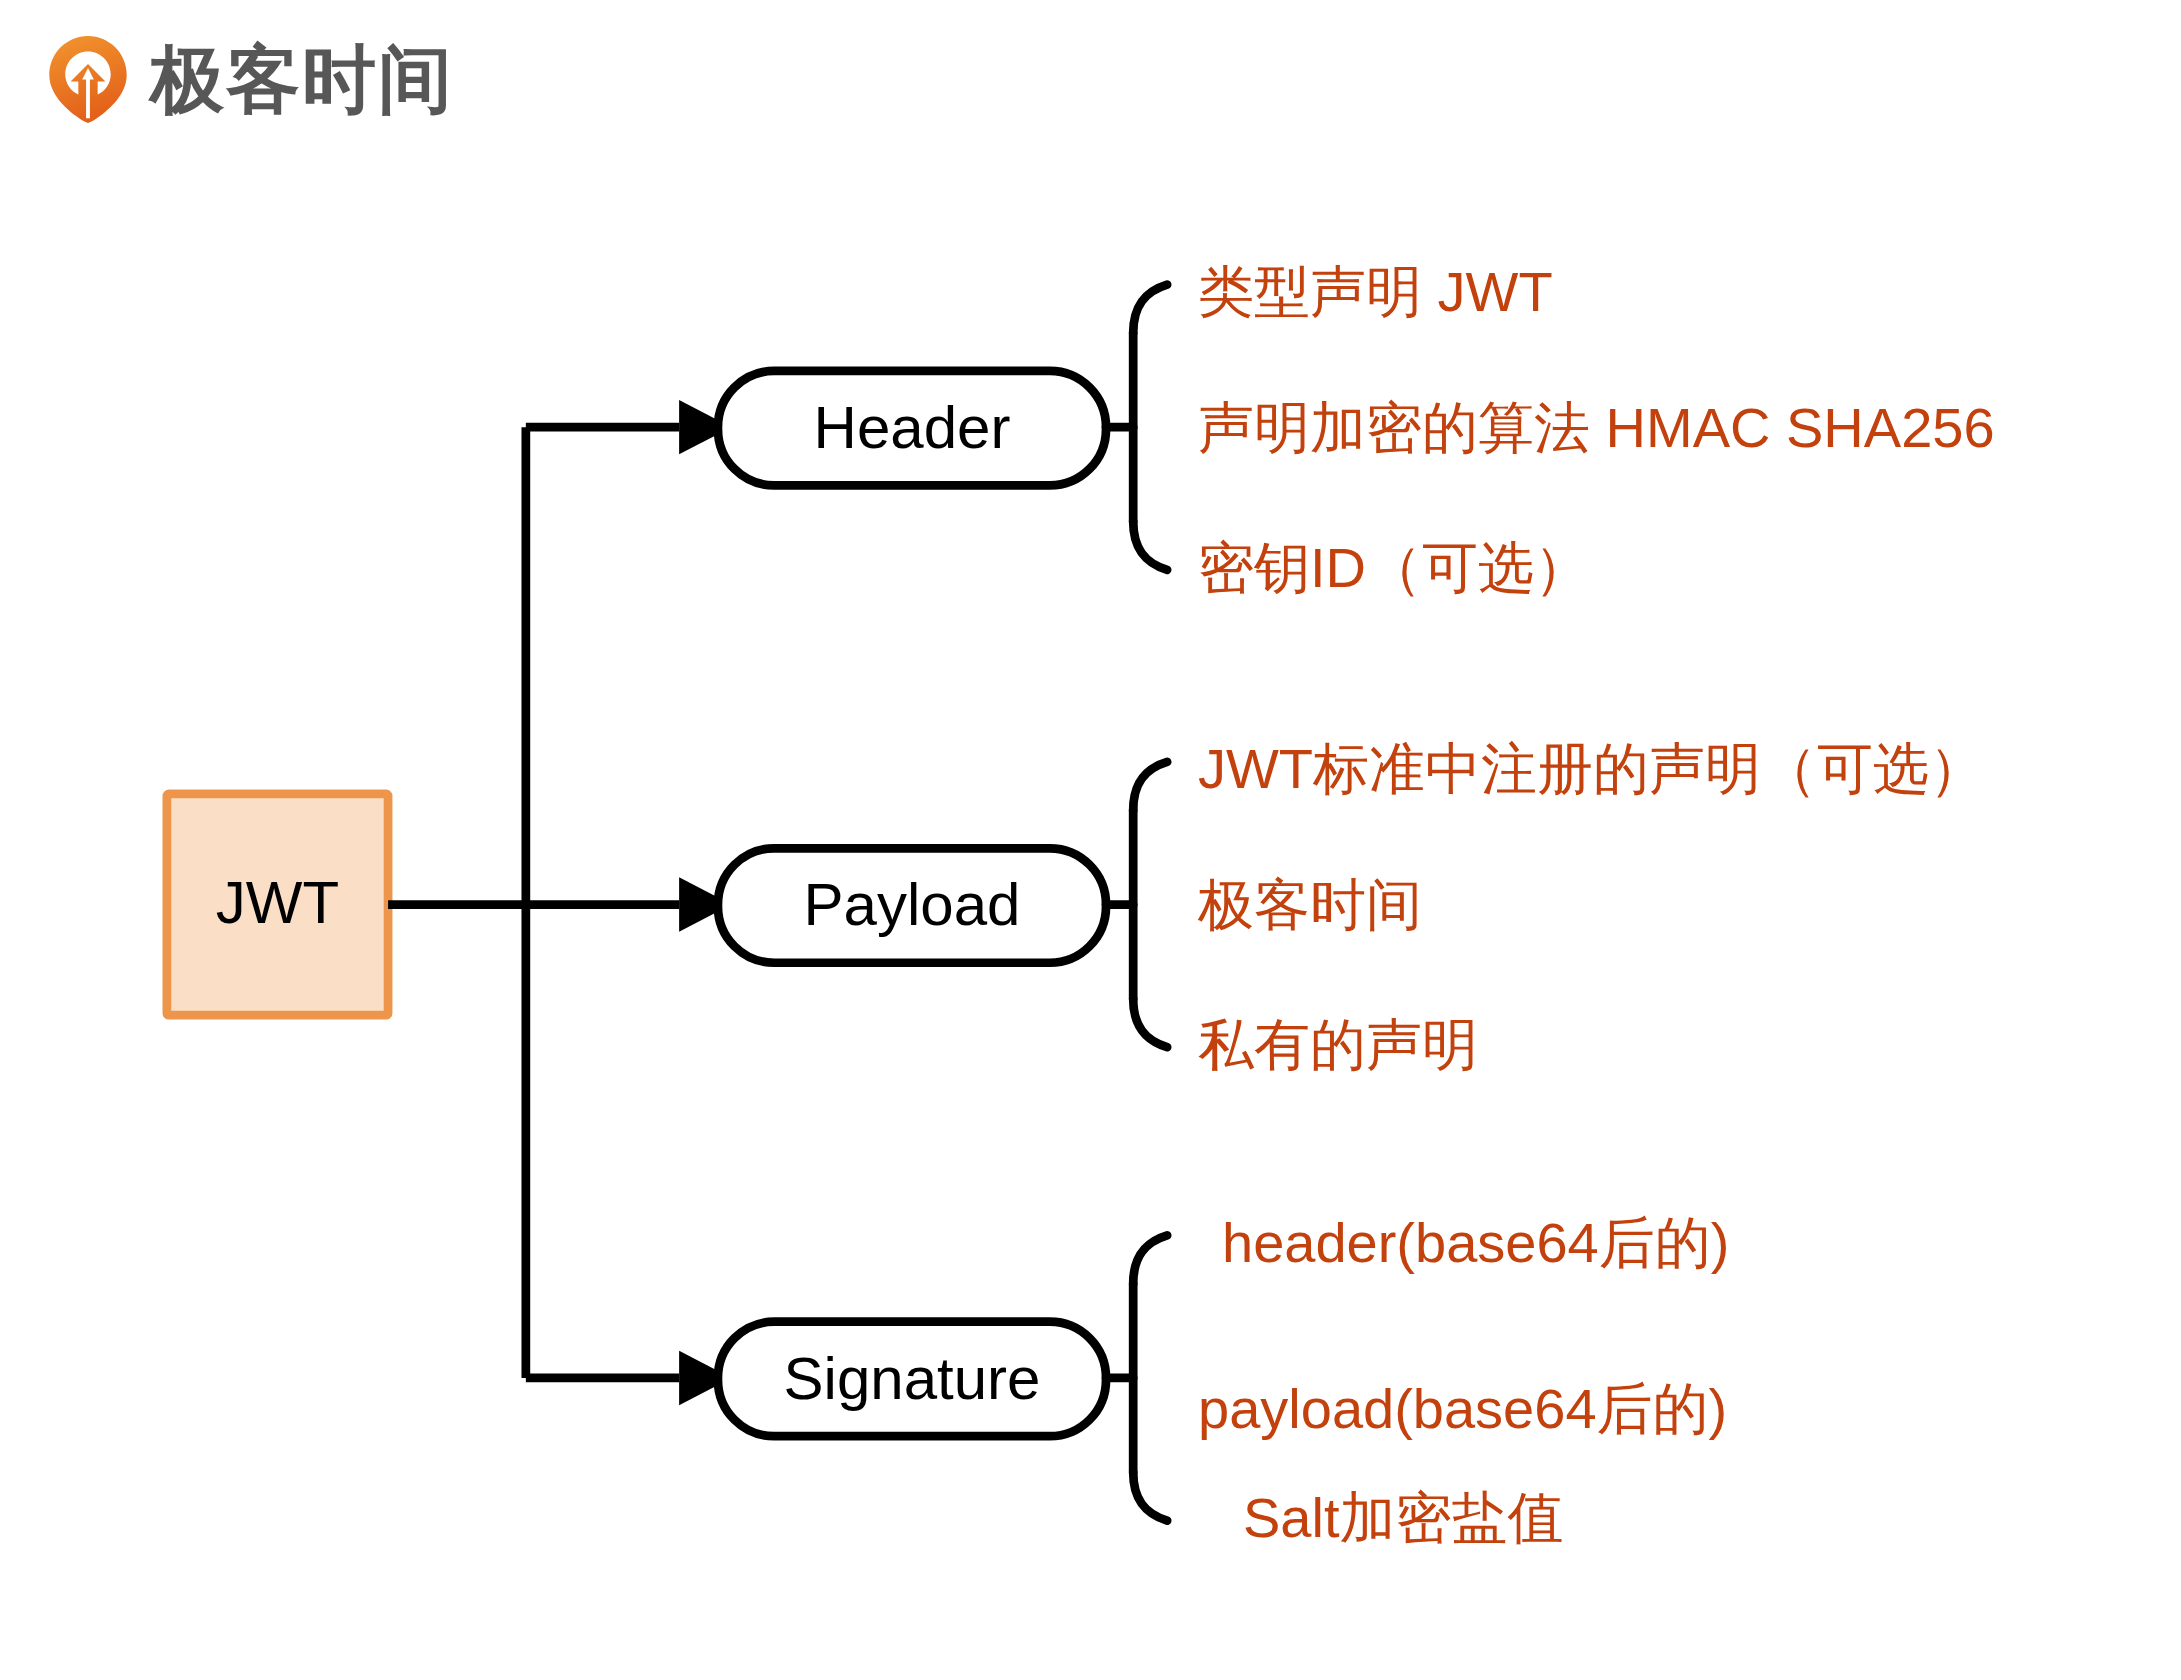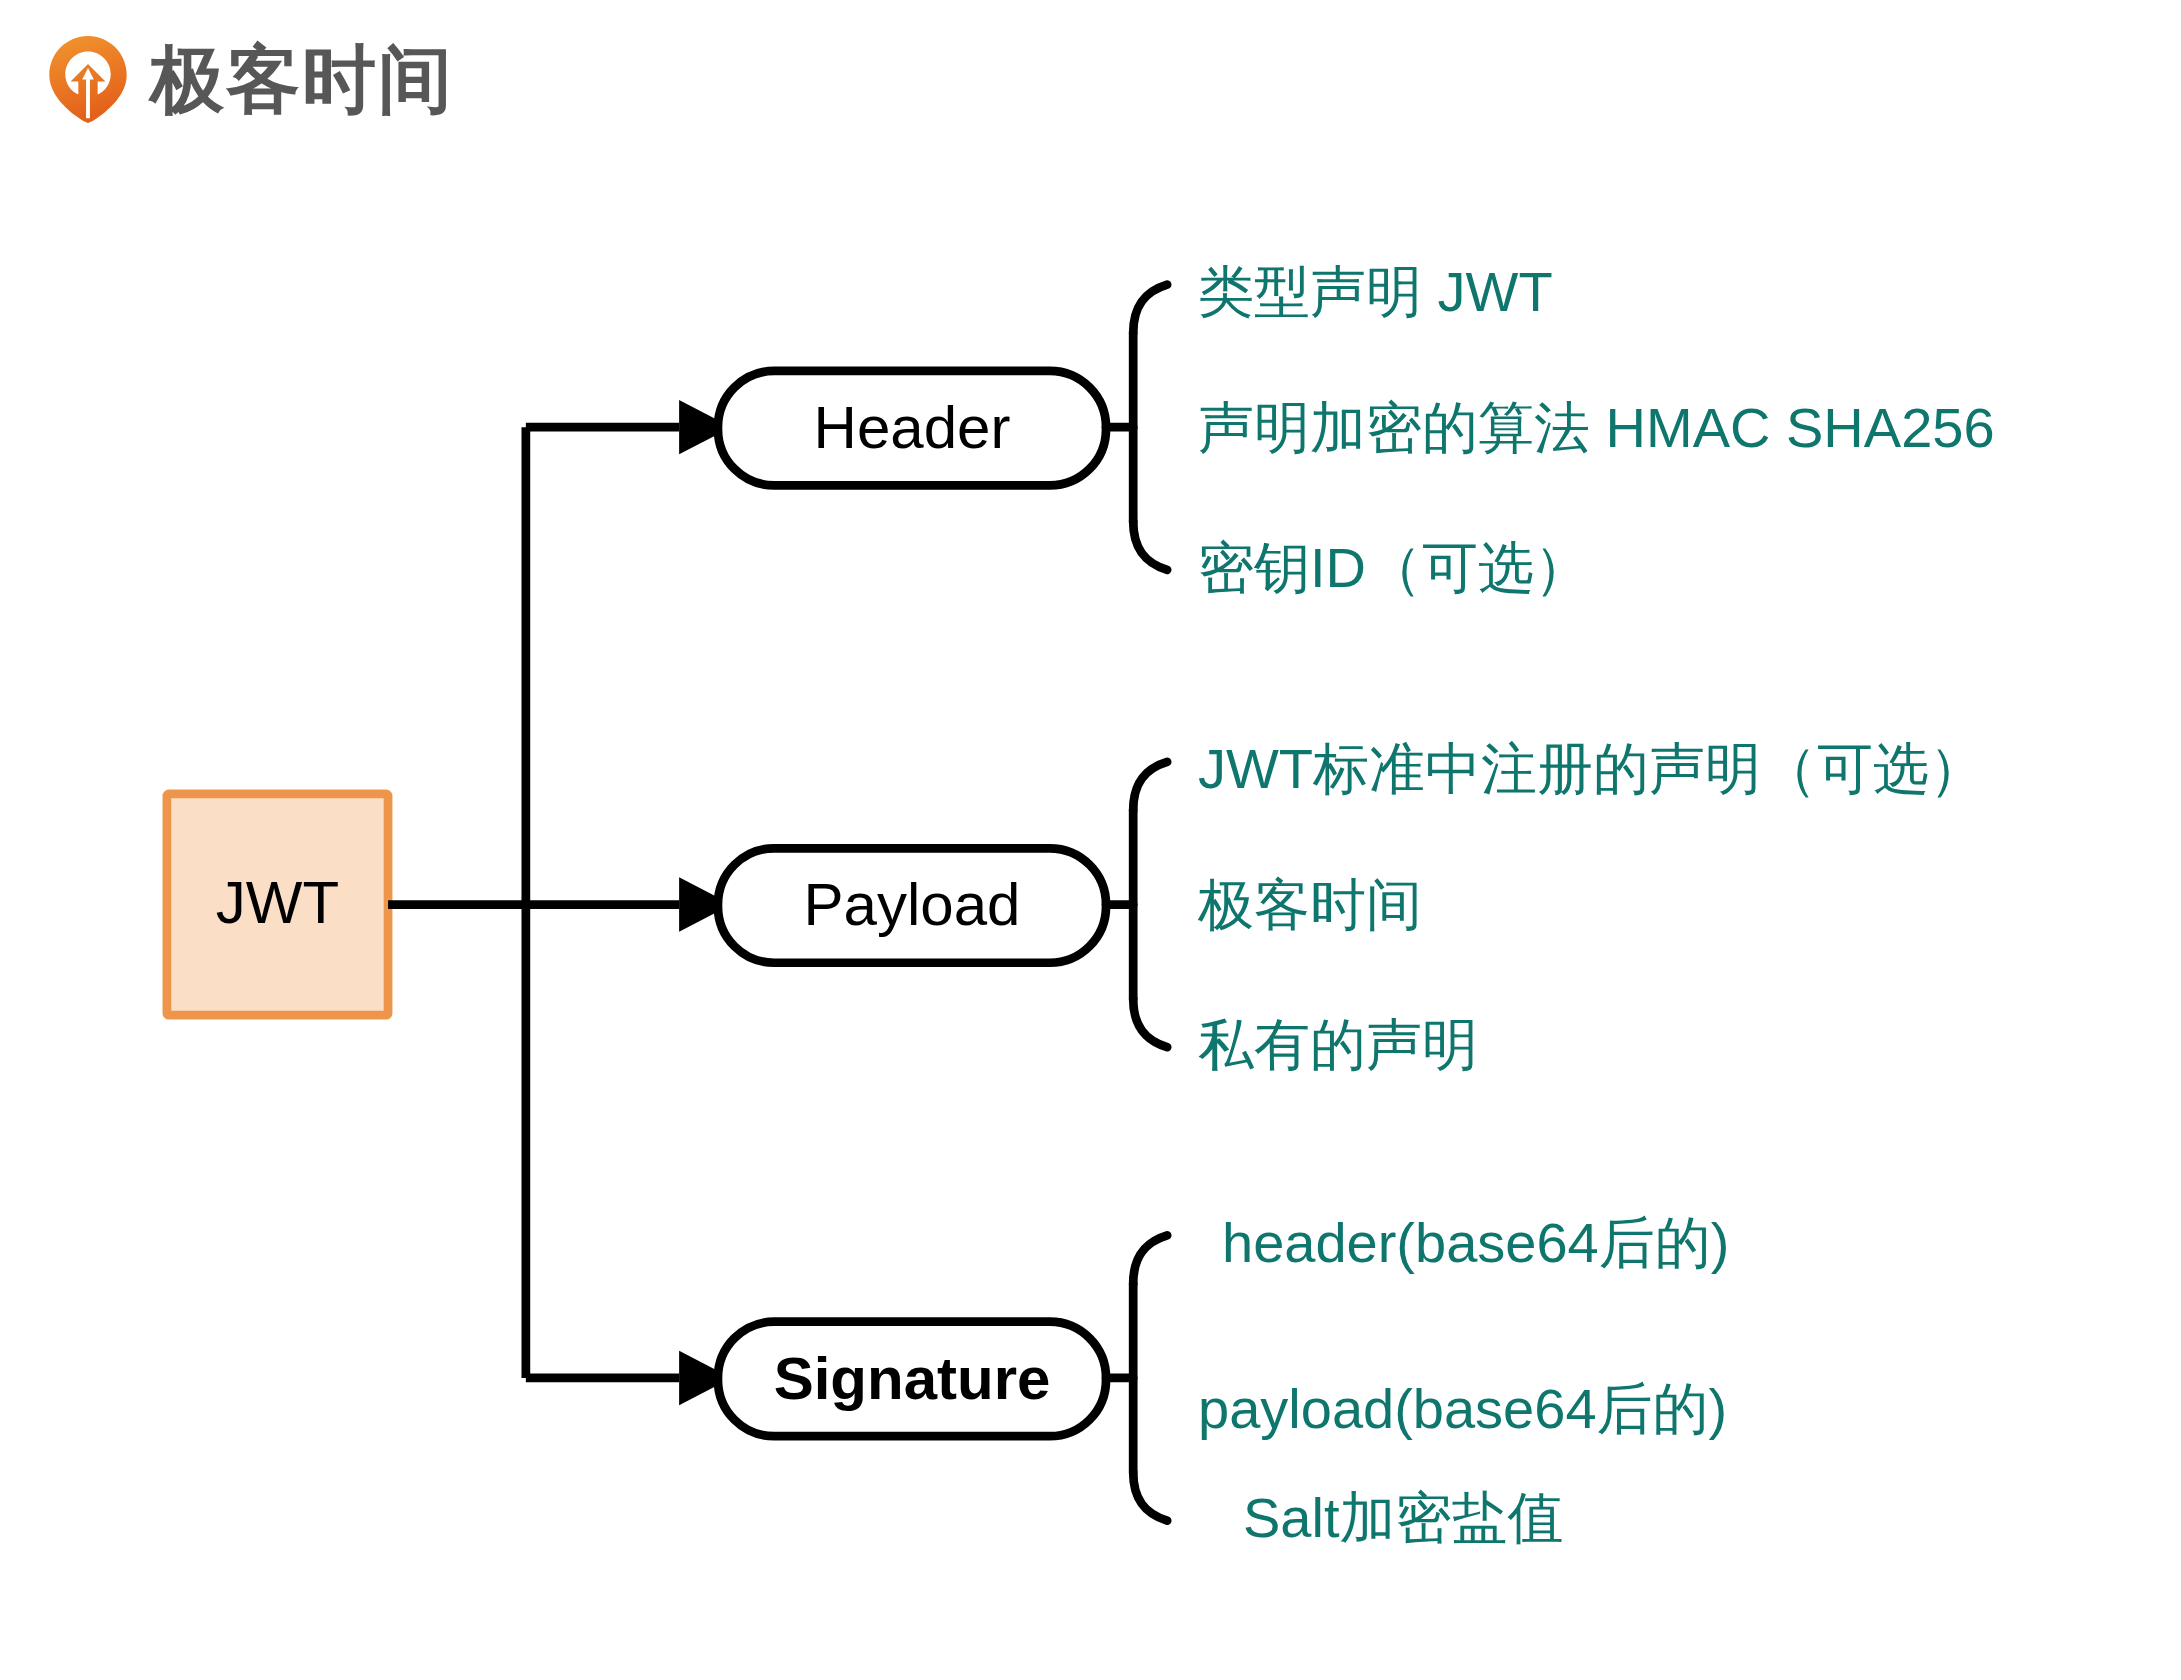--- a/index.html
+++ b/index.html
@@ -56,21 +56,21 @@
     position: absolute;
     text-align: center;
     color: #000000;
     font-size: 60px;
     line-height: 1;
     white-space: nowrap;
     font-family: "Liberation Sans", "DejaVu Sans", sans-serif;
   }
   .leaf-label {
     position: absolute;
-    color: #0f766e;
+    color: #c2410c;
     font-size: 56px;
     line-height: 1;
     white-space: nowrap;
     font-family: "Liberation Sans", "DejaVu Sans", sans-serif;
   }
   .root-label {
     position: absolute;
     color: #000000;
     font-size: 60px;
     line-height: 1;
@@ -141,21 +141,21 @@
       <path d="M1168 1323 C1168 1295 1180 1280 1203 1273"></path>
       <path d="M1168 1517 C1168 1545 1180 1560 1203 1567"></path>
     </g>
 
   </svg>
 
   <div class="root-label" style="left:167px; top:873px; width:221px; text-align:center;">JWT</div>
 
   <div class="node-label" style="left:718px; top:398px; width:388px;">Header</div>
   <div class="node-label" style="left:718px; top:875px; width:388px;">Payload</div>
-  <div class="node-label" style="left:718px; top:1349px; width:388px;font-weight:bold;">Signature</div>
+  <div class="node-label" style="left:718px; top:1349px; width:388px;">Signature</div>
 
   <div class="leaf-label" style="left:1198px; top:264px;">类型声明 JWT</div>
   <div class="leaf-label" style="left:1198px; top:400px;">声明加密的算法 HMAC SHA256</div>
   <div class="leaf-label" style="left:1198px; top:540px;">密钥ID（可选）</div>
 
   <div class="leaf-label" style="left:1198px; top:741px;">JWT标准中注册的声明（可选）</div>
   <div class="leaf-label" style="left:1198px; top:877px;">极客时间</div>
   <div class="leaf-label" style="left:1198px; top:1017px;">私有的声明</div>
 
   <div class="leaf-label" style="left:1198px; top:1215px;margin-left:24px;">header(base64后的)</div>

